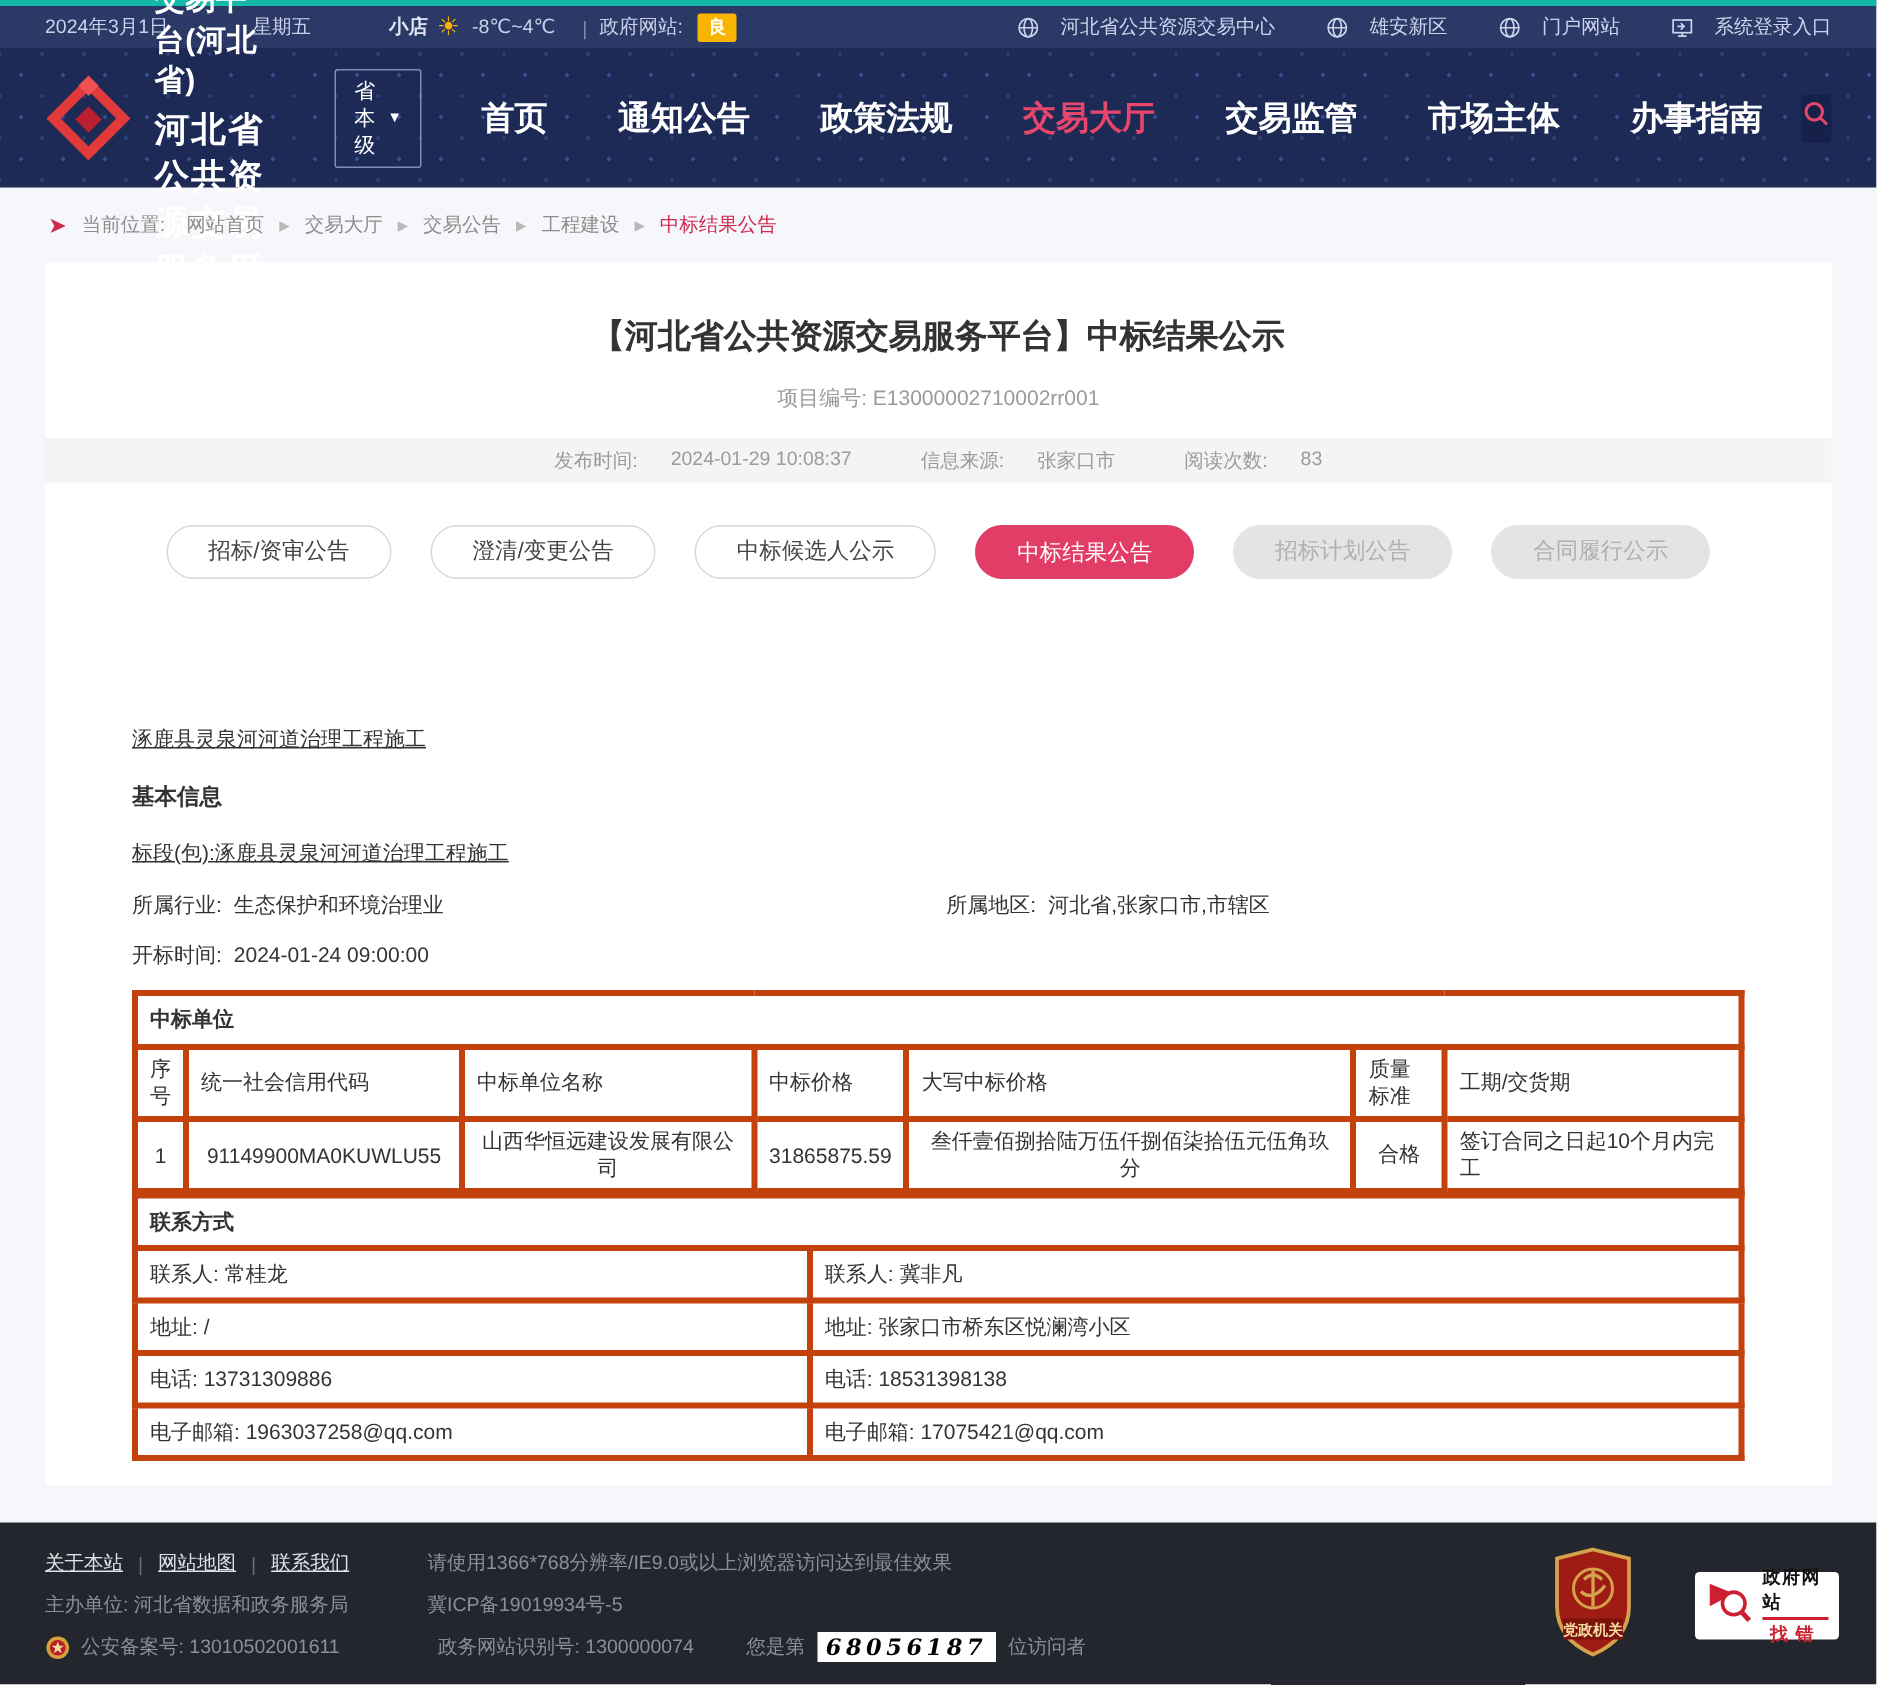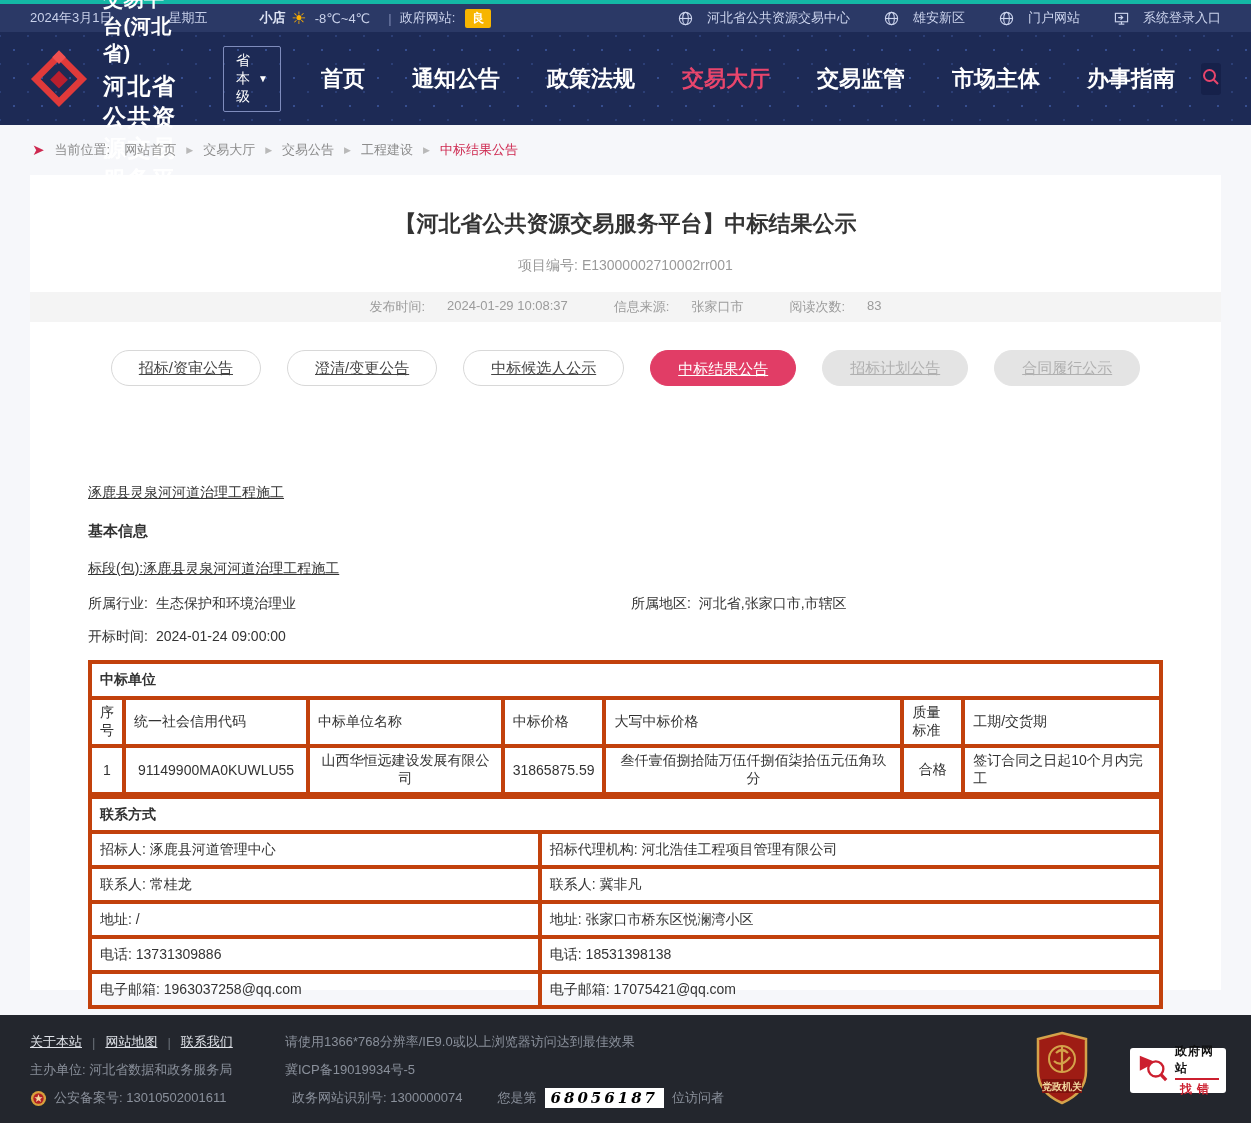--- a/index.html
+++ b/index.html
@@ -51,21 +51,21 @@
   
   .card { margin:0 30px; background:#fff; height:815px; padding-top:34px; }
   .art-title { text-align:center; font-size:22px; font-weight:bold; color:#333; }
   .art-proj { text-align:center; margin-top:18px; font-size:14px; color:#9a9a9a; }
   .meta-bar { margin-top:17px; height:30px; background:#f4f4f4; display:flex; align-items:center;
     justify-content:center; gap:46px; font-size:13px; color:#9b9b9b; }
   .meta-item { display:flex; gap:22px; }
 
   .tabs { margin-top:28px; display:flex; justify-content:center; gap:26px; }
   .tab { height:36px; line-height:34px; padding:0 27px; border-radius:18px; font-size:15px;
-    background:#fff; border:1px solid #d8d8d8; color:#444; cursor:pointer; white-space:nowrap;text-decoration:underline; }
+    background:#fff; border:1px solid #d8d8d8; color:#444; cursor:pointer; white-space:nowrap; }
   .tab.active { background:#e13d66; border-color:#e13d66; color:#fff; line-height:36px; }
   .tab.disabled { background:#e4e4e4; border-color:#e4e4e4; color:#b0b0b0; cursor:default; }
 
   .content { margin:98px 58px 0; font-size:14px; color:#333; }
   .u-link { text-decoration:underline; cursor:pointer; display:inline-block; }
   .sec-basic { margin-top:20px; font-size:15px; font-weight:bold; }
   .pkg-line { margin-top:19px; }
   .fields { margin-top:17px; display:grid; grid-template-columns:50.5% 49.5%; row-gap:15px; }
   .f-label { margin-right:8px; }
 
@@ -281,24 +281,20 @@
     <table class="grid contact">
       <colgroup>
           <col style="width:42%">
           <col style="width:58%">
         </colgroup>
       <tbody>
           <tr>
             <td class="sec" colspan="2">联系方式</td>
           </tr>
       <tr>
-            <td>招标人:  涿鹿县河道管理中心</td>
-            <td>招标代理机构:   河北浩佳工程项目管理有限公司</td>
-          </tr>
-      <tr>
             <td>联系人:  常桂龙</td>
             <td>联系人:  冀非凡</td>
           </tr>
       <tr>
             <td>地址:  /</td>
             <td>地址:  张家口市桥东区悦澜湾小区</td>
           </tr>
       <tr>
             <td>电话:  13731309886</td>
             <td>电话:  18531398138</td>

